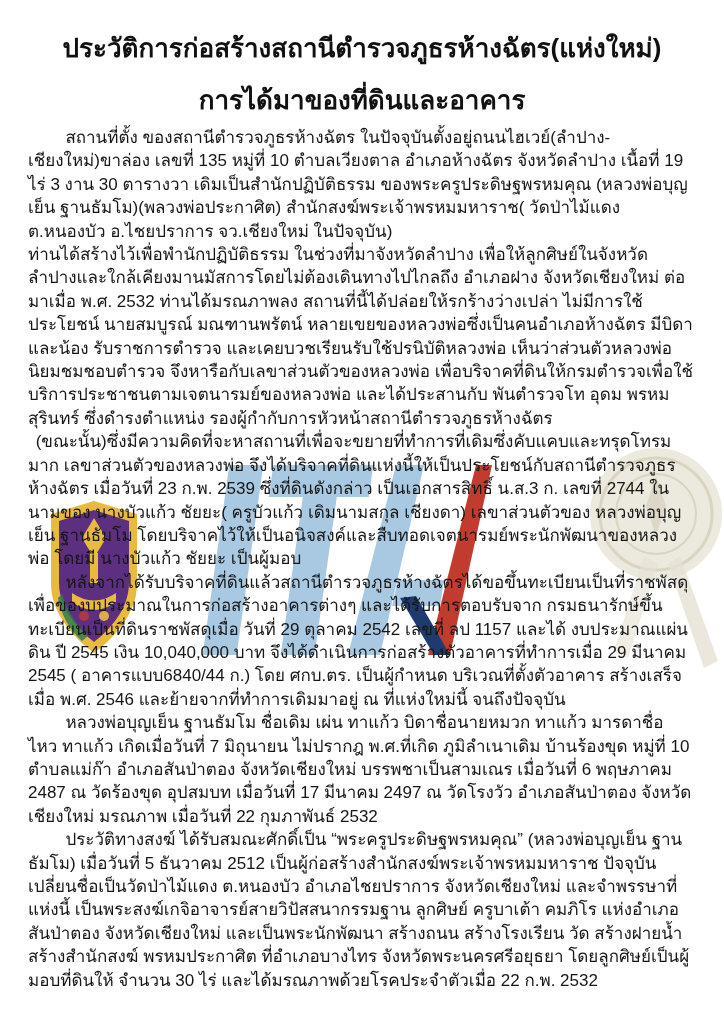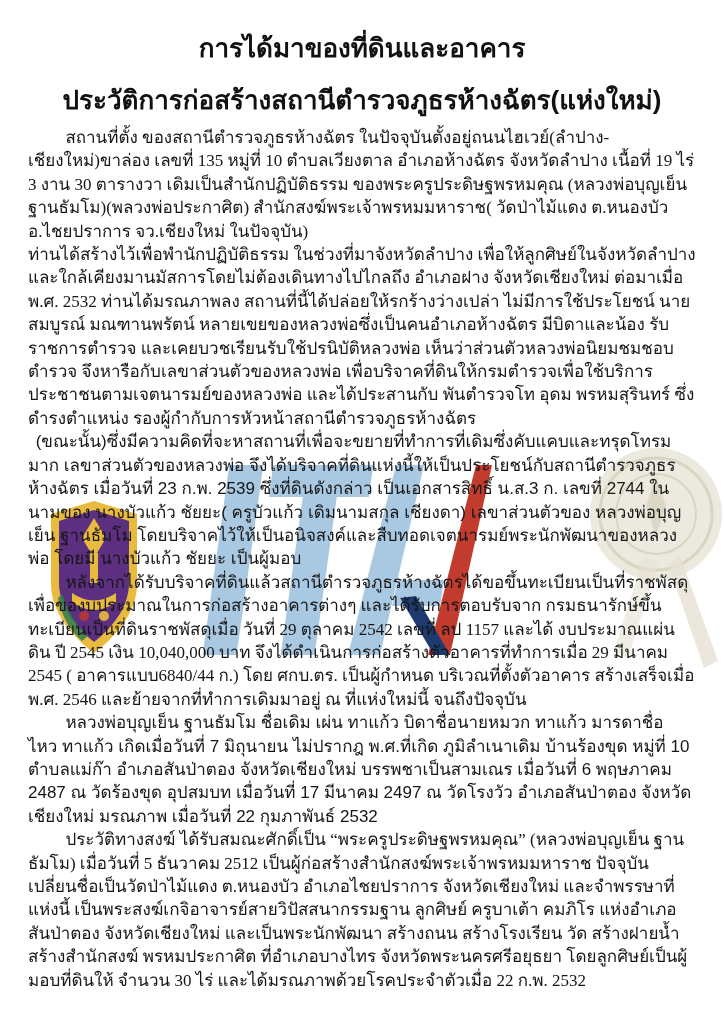--- a/index.html
+++ b/index.html
@@ -34,21 +34,21 @@
   }
   p.body{
     margin:0;
     font-size:17px;
     line-height:23.4px;
     text-align:left;
     word-break:break-word;
   }
   .indent{text-indent:2.2em;}
   .small-indent{text-indent:0.45em;}
-  .gap{margin-top:23px;font-family:Liberation Serif, serif;}
+  .gap{margin-top:23px;}
   .section-heading{
     margin:22px 0 20px 0;
     text-align:center;
     font-weight:bold;
     font-size:18.5px;
     color:#111;
   }
 </style>
 </head>
 <body>
@@ -86,22 +86,22 @@
       <circle cx="72" cy="78" r="40" style="fill:none;stroke:var(--seal-line);stroke-width:2;opacity:.9"></circle>
       <path d="M72 40 L82 70 L72 100 L62 70 Z" style="fill:var(--seal-line);opacity:.8"></path>
       <path d="M96 120 L134 225 L120 232 L84 128 Z" style="fill:var(--seal-tone);opacity:.8"></path>
       <path d="M60 120 L30 215 L44 222 L74 128 Z" style="fill:var(--seal-tone);opacity:.6"></path>
     </svg>
   </div>
 
   <div class="text-layer">
 
     <div class="doc-title">
+      <div>ประวัติการก่อสร้างสถานีตำรวจภูธรห้างฉัตร(แห่งใหม่)</div>
       <div>การได้มาของที่ดินและอาคาร</div>
-      <div>ประวัติการก่อสร้างสถานีตำรวจภูธรห้างฉัตร(แห่งใหม่)</div>
     </div>
 
     <p class="body indent gap">สถานที่ตั้ง ของสถานีตำรวจภูธรห้างฉัตร ในปัจจุบันตั้งอยู่ถนนไฮเวย์(ลำปาง-เชียงใหม่)ขาล่อง เลขที่ 135 หมู่ที่ 10 ตำบลเวียงตาล อำเภอห้างฉัตร จังหวัดลำปาง  เนื้อที่ 19 ไร่ 3 งาน 30 ตารางวา   เดิมเป็นสำนักปฏิบัติธรรม ของพระครูประดิษฐพรหมคุณ (หลวงพ่อบุญเย็น ฐานธัมโม)(พลวงพ่อประกาศิต) สำนักสงฆ์พระเจ้าพรหมมหาราช( วัดป่าไม้แดง ต.หนองบัว อ.ไชยปราการ จว.เชียงใหม่ ในปัจจุบัน)</p>
 
     <p class="body gap">ท่านได้สร้างไว้เพื่อพำนักปฏิบัติธรรม  ในช่วงที่มาจังหวัดลำปาง  เพื่อให้ลูกศิษย์ในจังหวัดลำปางและใกล้เคียงมานมัสการโดยไม่ต้องเดินทางไปไกลถึง อำเภอฝาง จังหวัดเชียงใหม่   ต่อมาเมื่อ พ.ศ. 2532 ท่านได้มรณภาพลง สถานที่นี้ได้ปล่อยให้รกร้างว่างเปล่า ไม่มีการใช้ประโยชน์ นายสมบูรณ์  มณฑานพรัตน์ หลายเขยของหลวงพ่อซึ่งเป็นคนอำเภอห้างฉัตร มีบิดาและน้อง รับราชการตำรวจ และเคยบวชเรียนรับใช้ปรนิบัติหลวงพ่อ เห็นว่าส่วนตัวหลวงพ่อนิยมชมชอบตำรวจ  จึงหารือกับเลขาส่วนตัวของหลวงพ่อ  เพื่อบริจาคที่ดินให้กรมตำรวจเพื่อใช้บริการประชาชนตามเจตนารมย์ของหลวงพ่อ และได้ประสานกับ พันตำรวจโท อุดม พรหมสุรินทร์ ซึ่งดำรงตำแหน่ง รองผู้กำกับการหัวหน้าสถานีตำรวจภูธรห้างฉัตร</p>
 
     <p class="body small-indent">(ขณะนั้น)ซึ่งมีความคิดที่จะหาสถานที่เพื่อจะขยายที่ทำการที่เดิมซึ่งคับแคบและทรุดโทรมมาก  เลขาส่วนตัวของหลวงพ่อ จึงได้บริจาคที่ดินแห่งนี้ให้เป็นประโยชน์กับสถานีตำรวจภูธรห้างฉัตร เมื่อวันที่ 23 ก.พ. 2539  ซึ่งที่ดินดังกล่าว เป็นเอกสารสิทธิ์ น.ส.3 ก. เลขที่ 2744 ในนามของ   นางบัวแก้ว ชัยยะ( ครูบัวแก้ว เดิมนามสกุล เชียงดา) เลขาส่วนตัวของ หลวงพ่อบุญเย็น  ฐานธัมโม โดยบริจาคไว้ให้เป็นอนิจสงค์และสืบทอดเจตนารมย์พระนักพัฒนาของหลวงพ่อ โดยมี นางบัวแก้ว ชัยยะ  เป็นผู้มอบ</p>
 
     <p class="body indent gap">หลังจากได้รับบริจาคที่ดินแล้วสถานีตำรวจภูธรห้างฉัตรได้ขอขึ้นทะเบียนเป็นที่ราชพัสดุเพื่อของบประมาณในการก่อสร้างอาคารต่างๆ และได้รับการตอบรับจาก กรมธนารักษ์ขึ้นทะเบียนเป็นที่ดินราชพัสดุเมื่อ วันที่ 29 ตุลาคม 2542  เลขที่ ลป 1157  และได้ งบประมาณแผ่นดิน ปี 2545  เงิน 10,040,000 บาท จึงได้ดำเนินการก่อสร้างตัวอาคารที่ทำการเมื่อ 29 มีนาคม 2545 ( อาคารแบบ6840/44 ก.)   โดย ศกบ.ตร. เป็นผู้กำหนด บริเวณที่ตั้งตัวอาคาร สร้างเสร็จเมื่อ พ.ศ. 2546 และย้ายจากที่ทำการเดิมมาอยู่ ณ ที่แห่งใหม่นี้  จนถึงปัจจุบัน</p>
 

